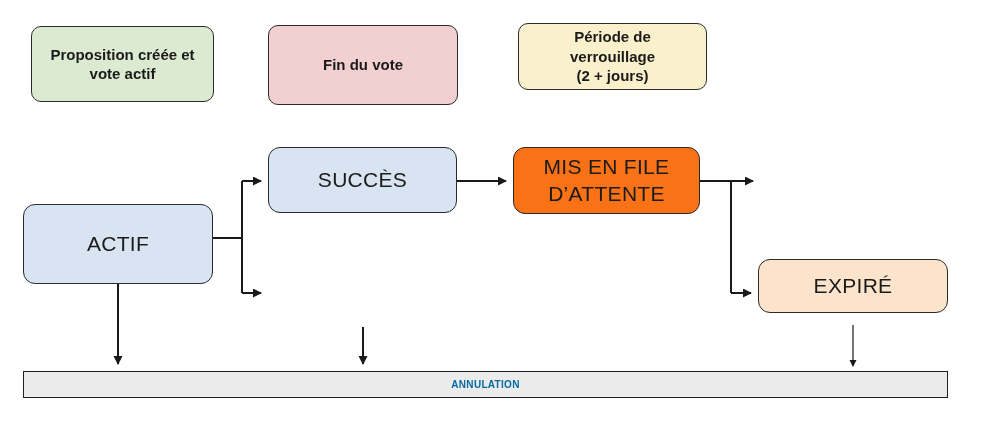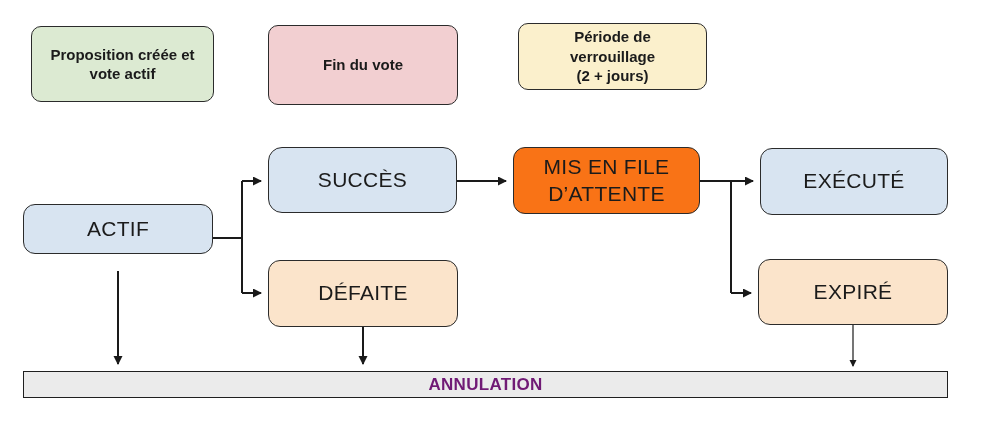--- a/index.html
+++ b/index.html
@@ -47,34 +47,34 @@
   .cancel-bar {
     position: absolute;
     left: 23px; top: 371px;
     width: 925px; height: 27px;
     box-sizing: border-box;
     border: 1.5px solid #1f1f1f;
     display: flex;
     align-items: center;
     justify-content: center;
     font-weight: bold;
-    font-size: 17px;
-    color: #701a75;
+    font-size: 10px;
+    color: #0369a1;
     letter-spacing: 0.3px;
   }
   
   #legend-created { left: 31px;  top: 26px;  width: 183px; height: 76px; }
   #legend-voteend { left: 268px; top: 25px;  width: 190px; height: 80px; }
   #legend-lock    { left: 518px; top: 23px;  width: 189px; height: 67px; }
-  #state-actif    { left: 23px;  top: 204px; width: 190px; height: 50px; }
-  #state-succes   { left: 268px; top: 147px; width: 189px; height: 66px; border-radius: 14px; }
+  #state-actif    { left: 23px;  top: 204px; width: 190px; height: 80px; }
+  #state-succes   { left: 268px; top: 147px; width: 189px; height: 66px; }
   #state-defaite  { left: 268px; top: 260px; width: 190px; height: 67px; }
   #state-queued   { left: 513px; top: 147px; width: 187px; height: 67px; }
   #state-execute  { left: 760px; top: 148px; width: 188px; height: 67px; }
-  #state-expire   { left: 758px; top: 259px; width: 190px; height: 66px; }
+  #state-expire   { left: 758px; top: 259px; width: 190px; height: 54px; }
 </style>
 </head>
 <body>
 
 <div class="canvas">
 
   <svg class="arrows" viewBox="0 0 984 425" xmlns="http://www.w3.org/2000/svg">
     <defs>
       <marker id="ah" markerWidth="10" markerHeight="10" refX="8" refY="4.5" orient="auto" markerUnits="userSpaceOnUse">
         <path d="M0,0 L9,4.5 L0,9 z" fill="#1a1a1a"></path>
@@ -118,32 +118,26 @@
   </div>
 
   <div class="box state-box" id="state-actif" style="background-color: rgb(216, 228, 241);">
     <span>ACTIF</span>
   </div>
 
   <div class="box state-box" id="state-succes" style="background-color: rgb(216, 228, 241);">
     <span>SUCCÈS</span>
   </div>
 
-  <div class="box state-box" id="state-defaite" style="background-color: rgb(251, 228, 203);">
-    <span>DÉFAITE</span>
-  </div>
 
   <div class="box state-box" id="state-queued" style="background-color: #f97316;">
     <span>MIS EN FILE
 D’ATTENTE</span>
   </div>
 
-  <div class="box state-box" id="state-execute" style="background-color: rgb(216, 228, 241);">
-    <span>EXÉCUTÉ</span>
-  </div>
 
   <div class="box state-box" id="state-expire" style="background-color: rgb(251, 228, 203);">
     <span>EXPIRÉ</span>
   </div>
 
   <div class="cancel-bar" style="background-color: rgb(235, 235, 235);">
     <span>ANNULATION</span>
   </div>
 
 </div>

